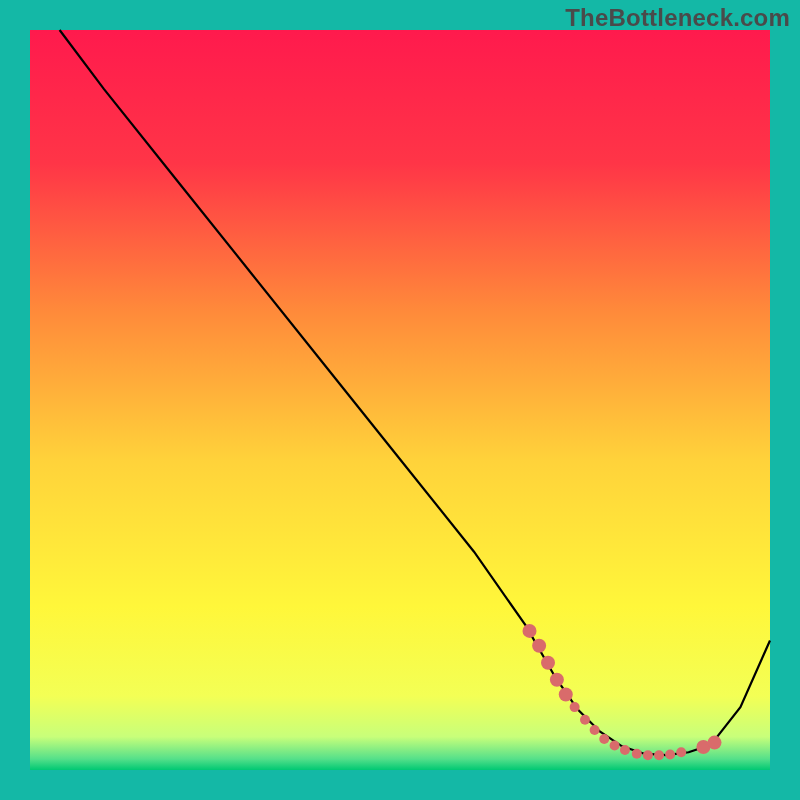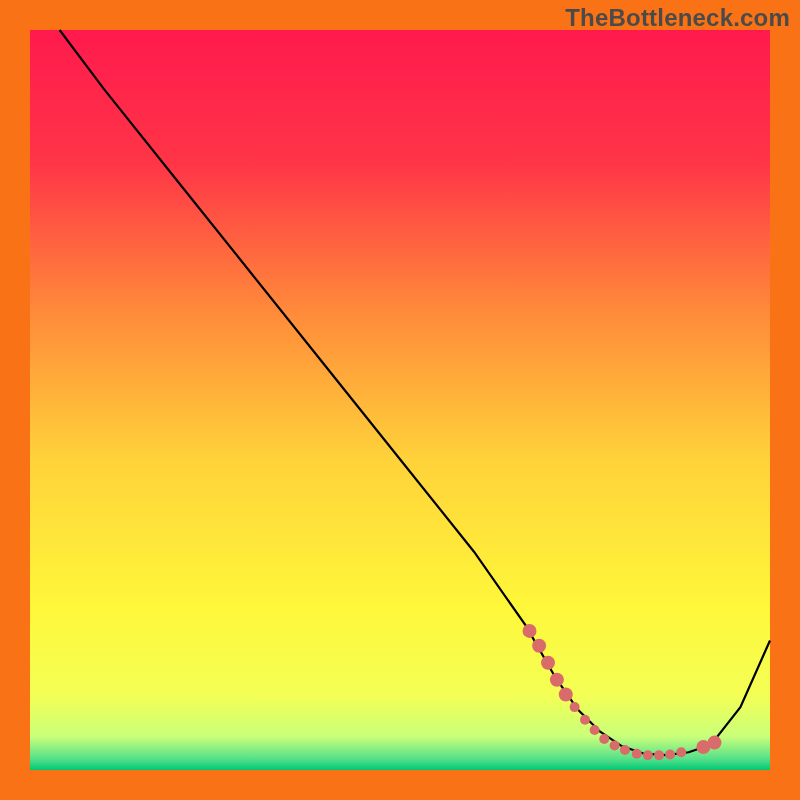--- a/index.html
+++ b/index.html
@@ -8,21 +8,21 @@
     width: 800px;
     height: 800px;
     background: #000;
     overflow: hidden;
     font-family: Arial, Helvetica, sans-serif;
   }
   .stage {
     position: relative;
     width: 800px;
     height: 800px;
-    background: #f97316;
+    background: #14b8a6;
   }
   .watermark {
     position: absolute;
     top: 4px;
     right: 10px;
     font-size: 24px;
     font-weight: 600;
     color: #4a4a4a;
     letter-spacing: 0.2px;
     z-index: 20;

